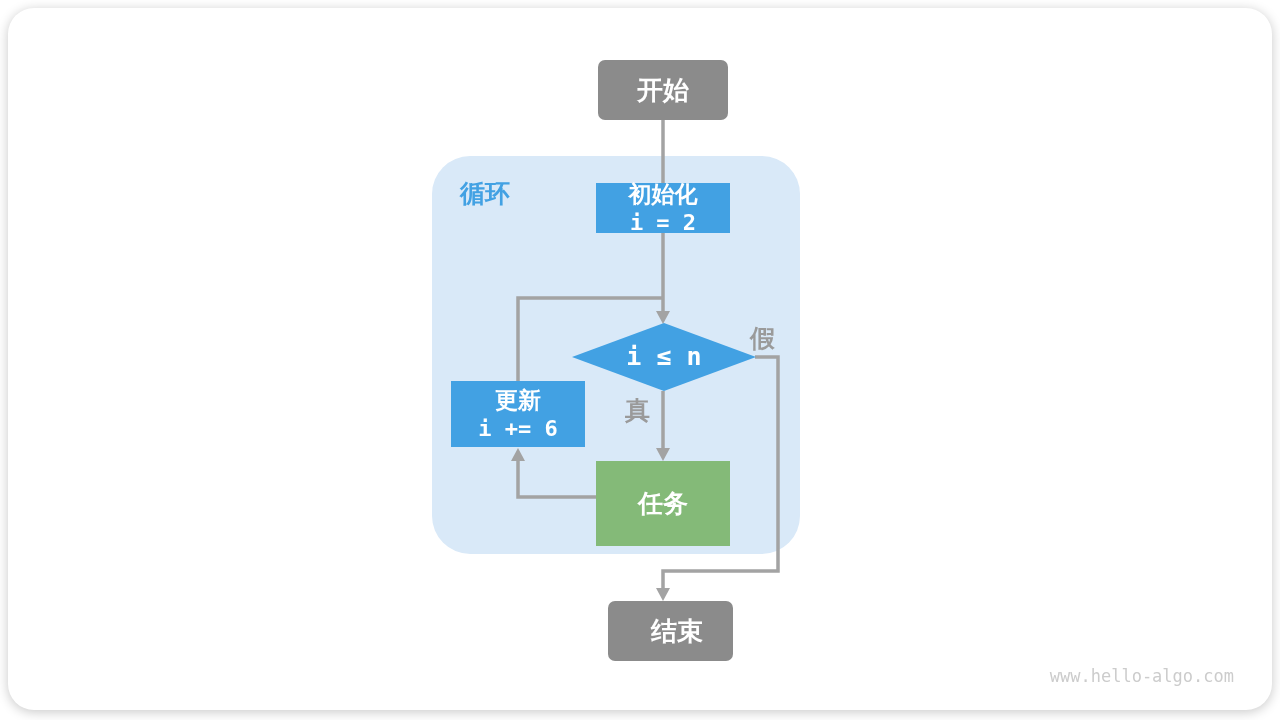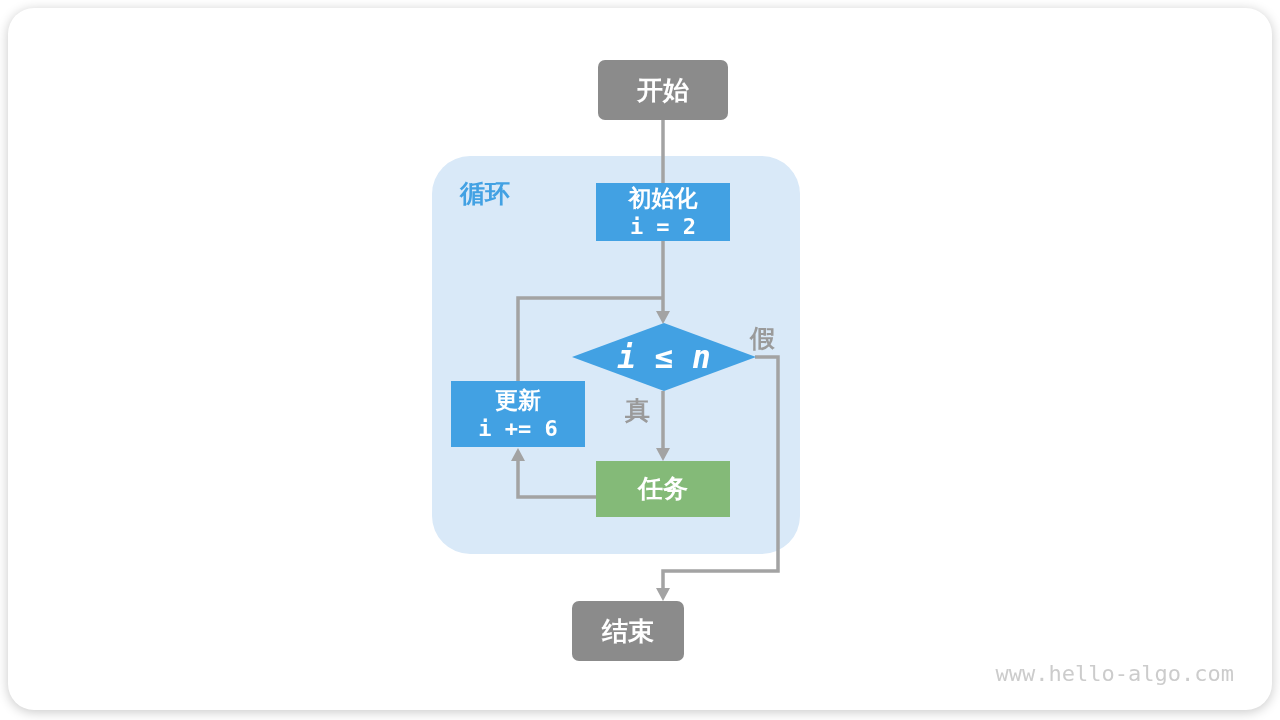--- a/index.html
+++ b/index.html
@@ -62,62 +62,62 @@
     z-index: 3;
     text-align: center;
     line-height: 1.25;
   }
   .node-terminal {
     background: var(--gray-node, #8b8b8b);
     border-radius: 7px;
     font-size: 26px;
   }
   .node-start { left: 590px; top: 52px;  width: 130px; height: 60px; }
-  .node-end   { left: 564px; top: 593px; width: 112px; height: 60px; }
+  .node-end   { left: 600px; top: 593px; width: 112px; height: 60px; padding-left: 13px; }
 
   .node-process { background: var(--accent-blue, #42a1e3); font-size: 23px; }
-  .node-init   { left: 588px; top: 175px; width: 134px; height: 58px; }
+  .node-init   { left: 588px; top: 175px; width: 134px; height: 50px; }
   .node-update { left: 443px; top: 373px; width: 134px; height: 66px; }
 
   .node-task {
-    left: 588px; top: 453px; width: 134px; height: 56px;
+    left: 588px; top: 453px; width: 134px; height: 85px;
     background: var(--green-node, #84ba78);
     font-size: 25px;
   }
 
   .node-decision {
     left: 564px; top: 315px; width: 184px; height: 68px;
     background: var(--accent-blue, #42a1e3);
     clip-path: polygon(50% 0%, 100% 50%, 50% 100%, 0% 50%);
     font-size: 26px;
   }
 
   .code {
     font-family: "DejaVu Sans Mono", monospace;
     font-size: 22px;
     font-weight: bold;
   }
-  .node-decision .code { font-size: 31px; font-style: italic; }
+  .node-decision .code { font-size: 25px; }
 
   .branch-label {
     position: absolute;
     color: var(--label-gray, #9a9a9a);
     font-size: 25px;
     font-weight: bold;
     z-index: 4;
   }
   .branch-true  { left: 617px; top: 386px; }
   .branch-false { left: 742px; top: 314px; }
 
   .watermark {
     position: absolute;
     right: 38px; bottom: 24px;
     color: var(--watermark-gray, #cccccc);
     font-family: "DejaVu Sans Mono", monospace;
-    font-size: 22px;
+    font-size: 17px;
     z-index: 4;
   }
 </style>
 </head>
 <body>
 
 <div class="card">
   <div class="stage">
 
     <div class="loop-container"></div>

